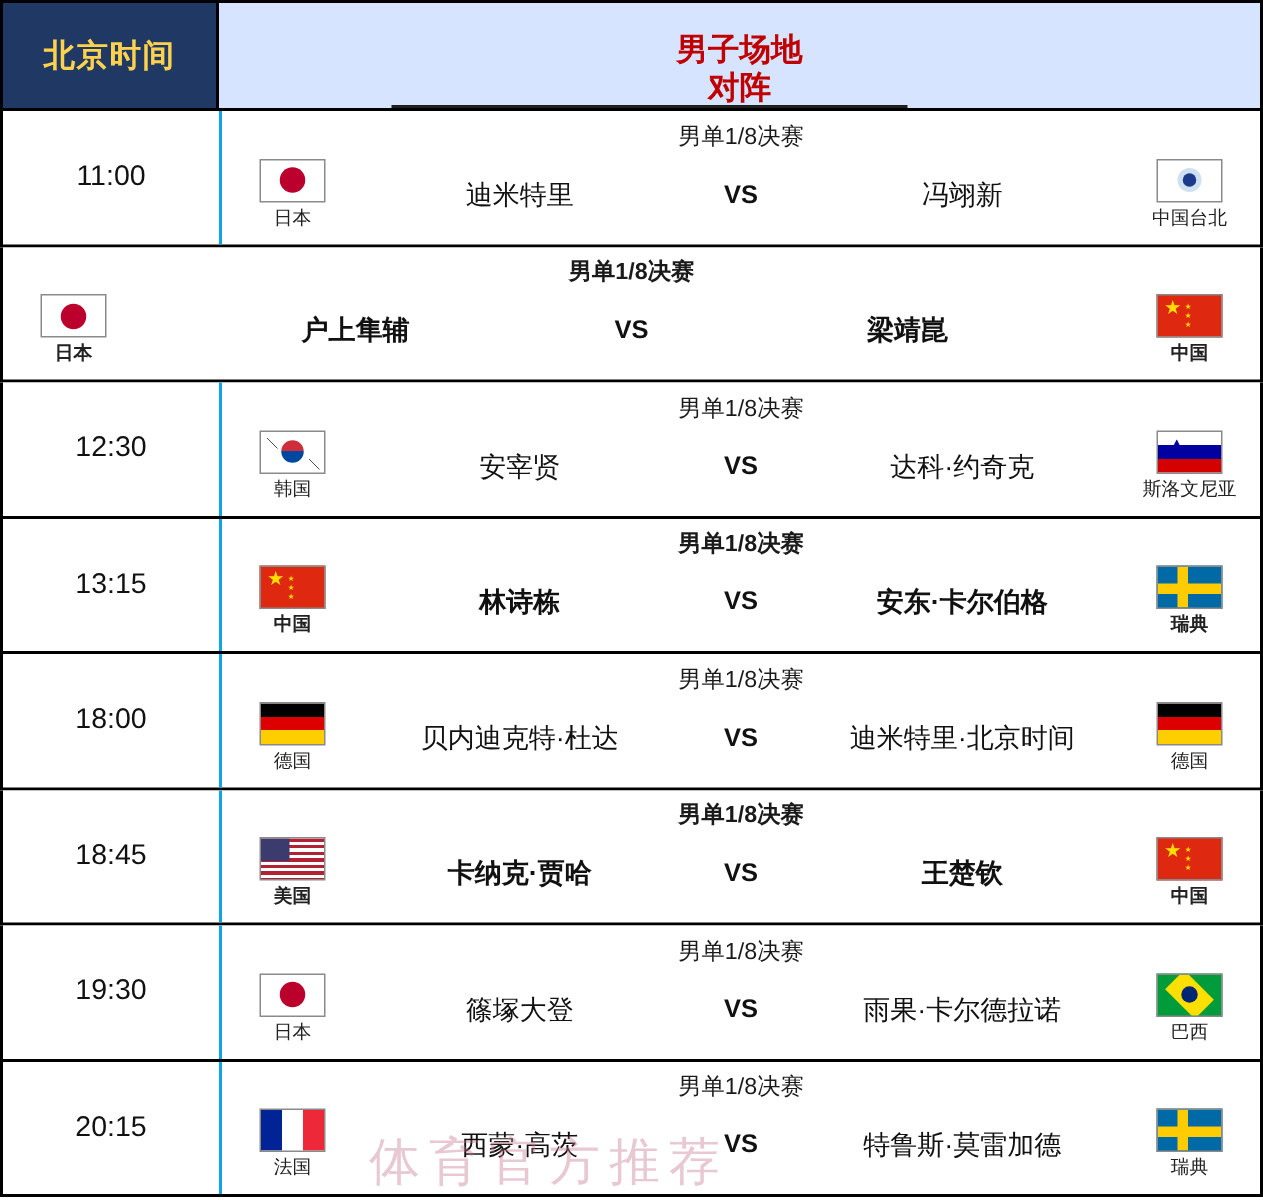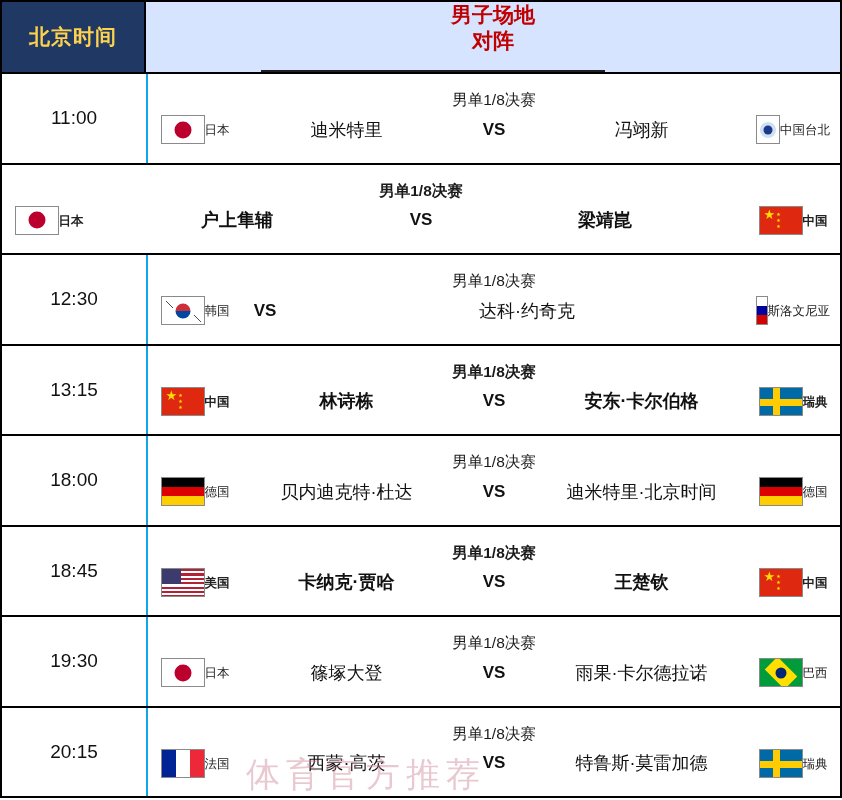--- a/index.html
+++ b/index.html
@@ -35,21 +35,21 @@
     letter-spacing: 1px;
     border: 2px solid #000;
     border-right: 2px solid #000;
   }
   .hdr-main {
     flex: 1;
     background: #d6e4ff;
     border: 2px solid #000;
     border-left: none;
     display: flex;
-    align-items: flex-start;
+    align-items: flex-end;
     justify-content: center;
     position: relative;
   }
   .hdr-main-inner {
     text-align: center;
     color: #c00000;
     font-size: 21px;
     font-weight: bold;
     line-height: 1.22;
   }
@@ -102,21 +102,21 @@
   .pair {
     display: flex;
     align-items: center;
     width: 100%;
     padding: 0 10px 4px 10px;
   }
   .flagbox {
     width: 74px;
     min-width: 74px;
     display: flex;
-    flex-direction: row;
+    flex-direction: column;
     align-items: center;
     justify-content: center;
   }
   .flag {
     width: 44px;
     height: 29px;
     border: 1px solid #8a8a8a;
     position: relative;
     overflow: hidden;
     background: #fff;
@@ -304,20 +304,21 @@
       </div>
       <div class="row">
     <div class="cell-time">12:30</div>
     <div class="cell-match">
       <div class="stage">男单1/8决赛</div>
       <div class="pair">
         <div class="flagbox">
           <div class="flag f-kr"></div>
           <div class="country">韩国</div>
         </div>
+        <div class="pname">安宰贤</div>
         <div class="vs">VS</div>
         <div class="pname">达科·约奇克</div>
         <div class="flagbox">
           <div class="flag f-si"></div>
           <div class="country">斯洛文尼亚</div>
         </div>
       </div>
     </div>
       </div>
       <div class="row bold">

